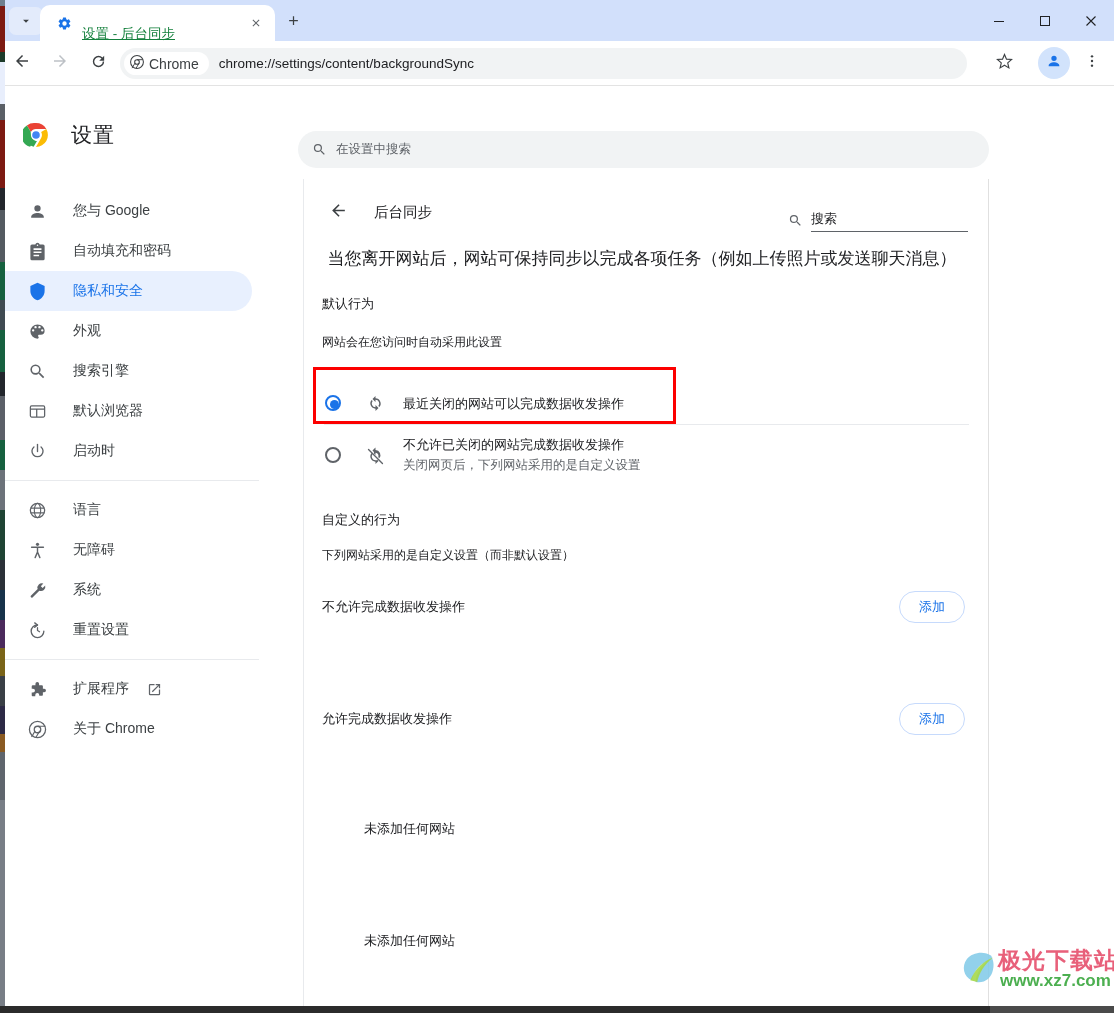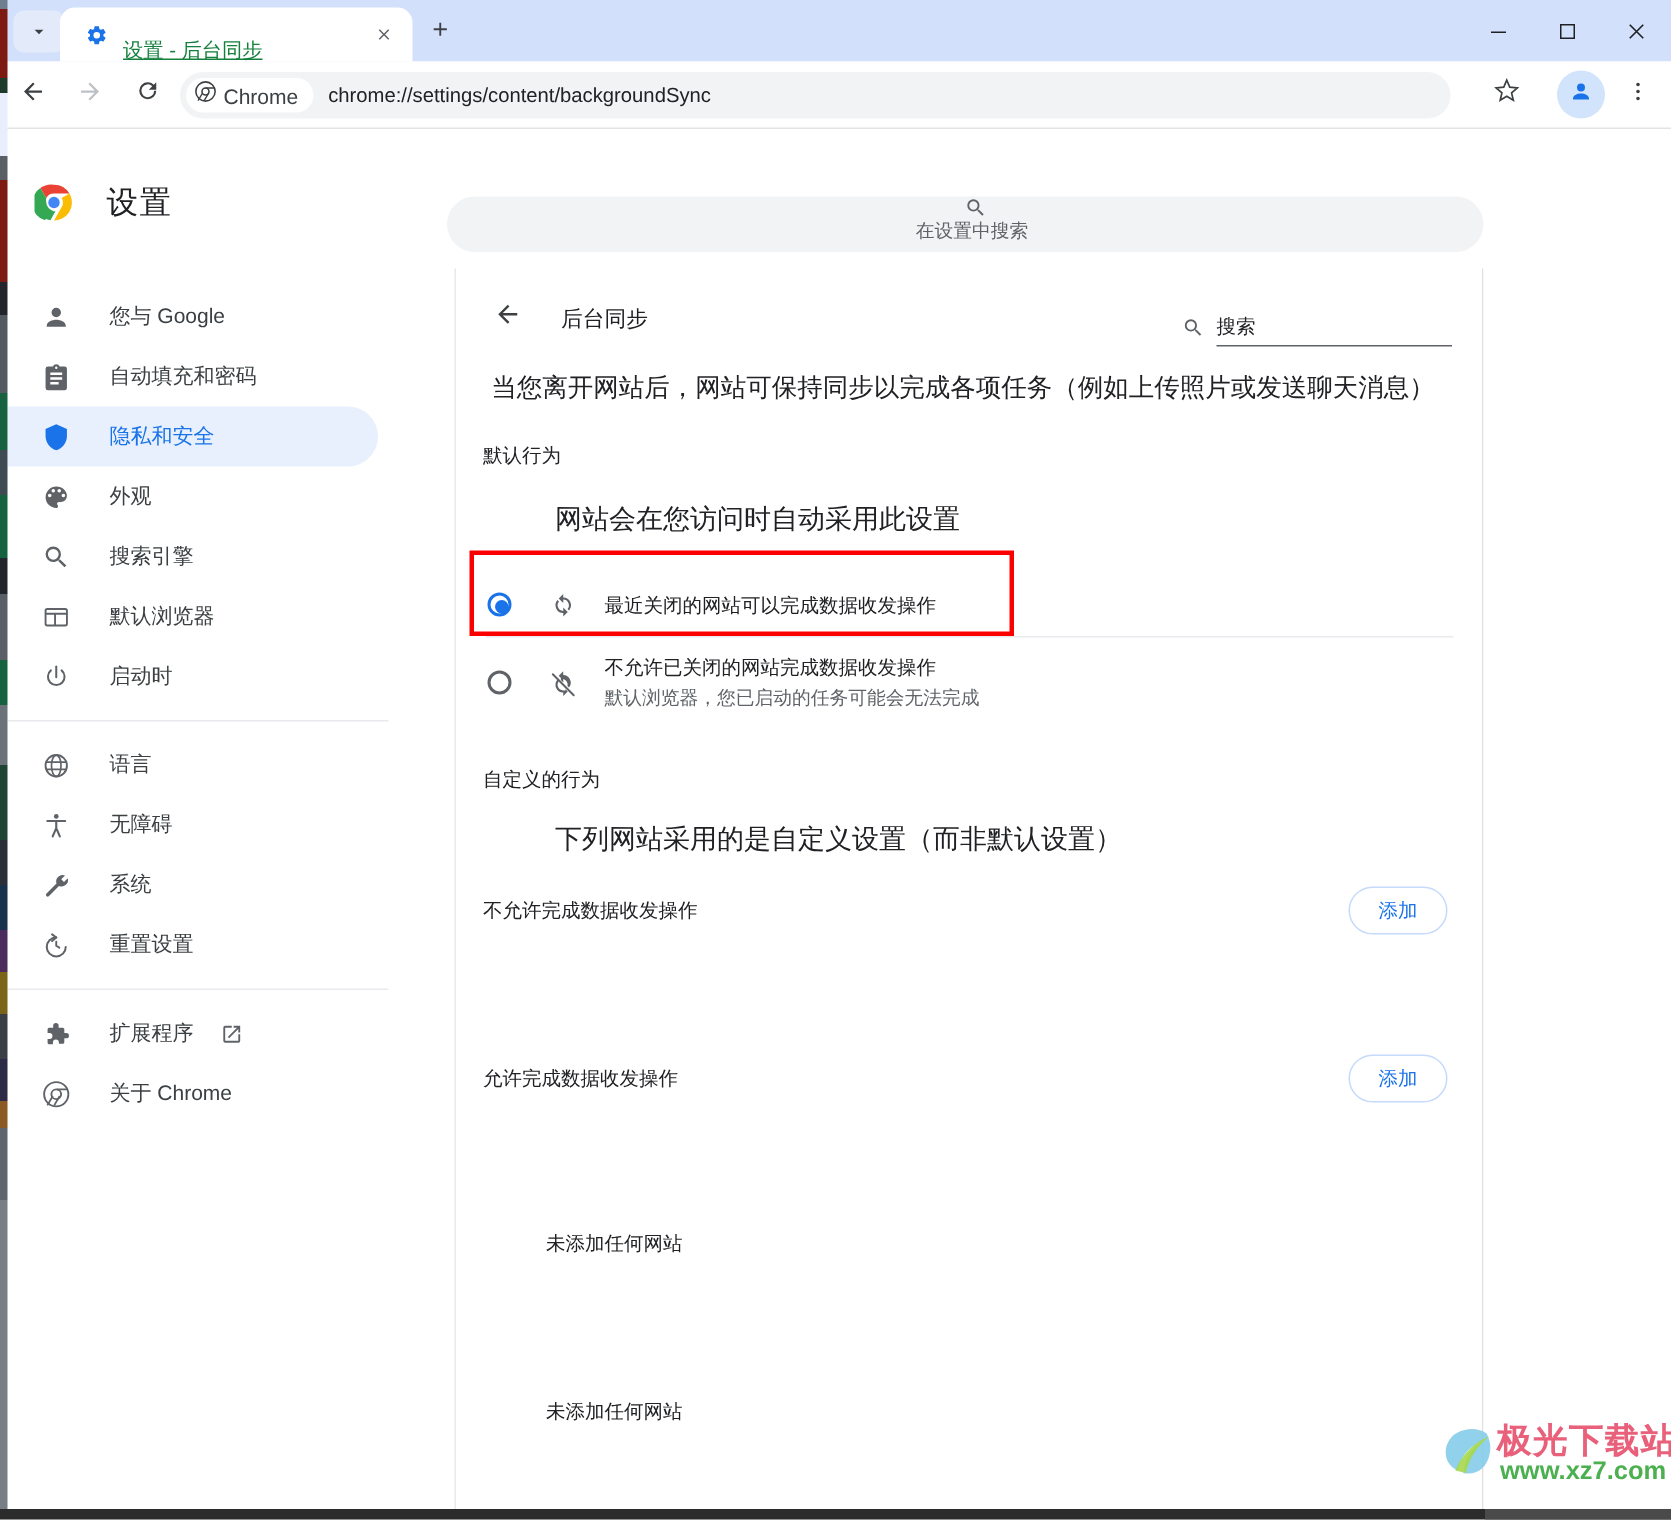--- a/index.html
+++ b/index.html
@@ -170,21 +170,20 @@
   }
   .settings-search {
     position: absolute;
     left: 298px; top: 131px;
     width: 691px; height: 37px;
     background: #f1f3f4;
     border-radius: 19px;
     display: flex; align-items: center;
     cursor: text;
     z-index: 6;
-    flex-direction: column;
   }
   .settings-search .sicon { margin-left: 14px; display:flex; }
   .settings-search .sph { margin-left: 9px; font-size: 12.5px; color: #5f6368; }
 
   
   .sidebar {
     position: absolute;
     left: 5px; top: 179px;
     width: 299px; height: 827px;
     background: #ffffff;
@@ -276,23 +275,22 @@
   }
   .section-label {
     position: absolute;
     left: 18px;
     font-size: 13px;
     color: #202124;
   }
   .section-sub {
     position: absolute;
     left: 18px;
-    font-size: 18px;
+    font-size: 12px;
     color: #202124;
-    margin-left: 48px;
   }
 
   
   .radio-row {
     position: absolute;
     left: 0;
     width: 685px;
     display: flex;
     align-items: flex-start;
     cursor: pointer;
@@ -743,21 +741,21 @@
     </span>
     <span class="radio-sync-icon" style="margin-top:10px;">
       <svg width="19" height="19" viewBox="0 0 24 24">
         <path d="M10 6.3l-1.8-1.8 3.8-3.8v3a6.5 6.5 0 014.8 10.6l-1.25-1.25A4.8 4.8 0 0012 7.2v2.9L10 8.1z" fill="#5f6368"></path>
         <path d="M12 16.8a4.8 4.8 0 01-3.6-7.9L7.15 7.65A6.5 6.5 0 0012 18.5v3l3.8-3.8-2-2v1.1z" fill="#5f6368"></path>
         <path d="M3.2 3.2l17.6 17.6" stroke="#5f6368" stroke-width="1.7" stroke-linecap="round"></path>
       </svg>
     </span>
     <span class="radio-texts">
       <div class="radio-main">不允许已关闭的网站完成数据收发操作</div>
-      <div class="radio-sub">默认浏览器，您已启动的任务可能会无法完成</div>
+      <div class="radio-sub">关闭网页后，下列网站采用的是自定义设置</div>
     </span>
   </div>
 
   <div class="section-label" style="top:332px;">自定义的行为</div>
   <div class="section-sub" style="top:368px;">下列网站采用的是自定义设置（而非默认设置）</div>
 
   <div class="perm-row" style="top:407px; height:42px;">
     <span class="perm-label">不允许完成数据收发操作</span>
     <button class="add-btn">添加</button>
   </div>

